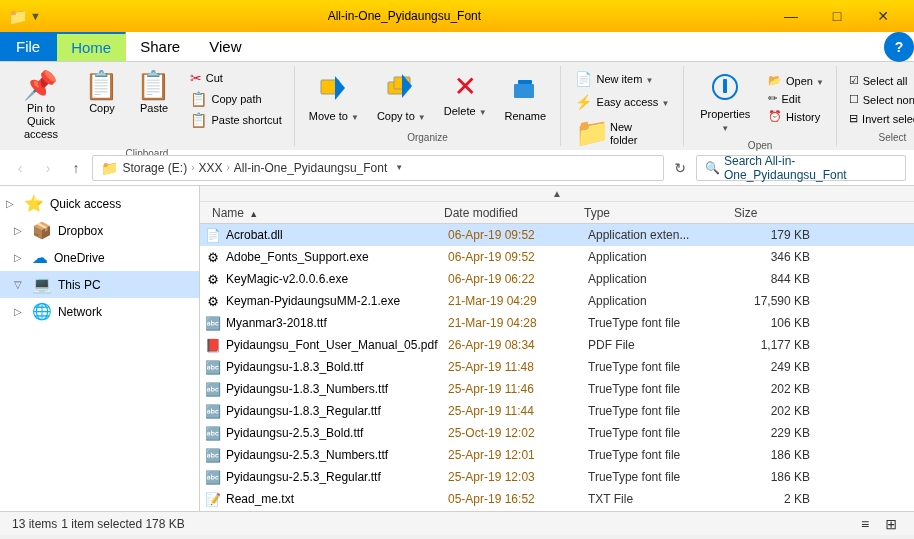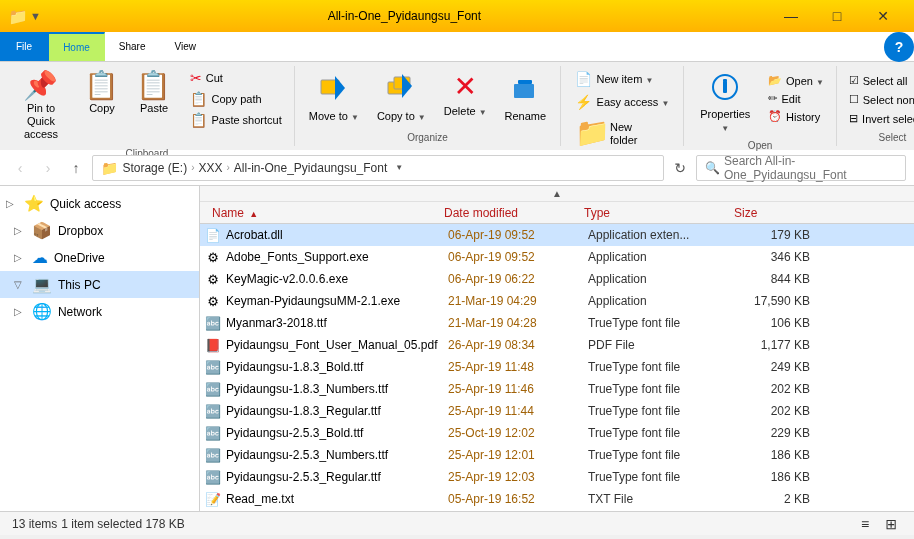--- a/index.html
+++ b/index.html
@@ -15,21 +15,21 @@
       gap: 6px;
     }
     .title-bar-icons { display: flex; gap: 2px; align-items: center; }
     .title-bar-text { flex: 1; text-align: center; font-size: 12px; color: #000; font-weight: normal; }
     .title-controls { display: flex; gap: 0; }
     .title-btn { width: 46px; height: 32px; display: flex; align-items: center; justify-content: center; font-size: 14px; cursor: pointer; background: transparent; border: none; color: #333; }
     .ribbon-tabs { display: flex; height: 30px; background: #fff; border-bottom: 1px solid #d0d0d0; }
     .ribbon-tab {
       padding: 0 14px;
       display: flex; align-items: center;
-      font-size: 10px; cursor: pointer;
+      font-size: 15px; cursor: pointer;
       border-right: 1px solid transparent;
     }
     .ribbon-tab.active { background: #bef264; border-top: 2px solid #0078d7; color: #0078d7; }
     .ribbon-tab.file { background: #0078d7; color: white; padding: 0 16px; }
 
     .ribbon-content { display: flex; height: 88px; padding: 4px 0; align-items: stretch; }
     .ribbon-group {
       display: flex; flex-direction: column; align-items: center;
       border-right: 1px solid #d8d8d8;
       padding: 2px 6px 0 6px;
@@ -102,21 +102,21 @@
     .sidebar-item.active { background: #cce4ff; }
     .sidebar-item .expand { width: 12px; font-size: 10px; color: #666; margin-left: -10px; }
     .sidebar-item .icon { font-size: 16px; }
     .sidebar-item .label { flex: 1; }
 
     
     .main-panel { flex: 1; background: #fff; display: flex; flex-direction: column; }
     .column-header {
       display: flex; height: 22px; align-items: center;
       border-bottom: 1px solid #d0d0d0;
-      background: #f5f5f5; font-size: 12px; color: #b91c1c;
+      background: #f5f5f5; font-size: 12px; color: #404040;
       padding: 0 4px;
     }
     .col-name { width: 240px; padding: 0 8px; cursor: pointer; }
     .col-modified { width: 140px; cursor: pointer; }
     .col-type { width: 150px; cursor: pointer; }
     .col-size { width: 80px; cursor: pointer; }
     .col-sort-arrow { font-size: 9px; margin-left: 2px; }
 
     .file-list { flex: 1; overflow-y: auto; }
     .file-row {
@@ -321,21 +321,21 @@
     <span>Storage (E:)</span>
     <span class="breadcrumb-sep">›</span>
     <span>XXX</span>
     <span class="breadcrumb-sep">›</span>
     <span>All-in-One_Pyidaungsu_Font</span>
     <span class="drop-arrow" style="margin-left:4px;">▼</span>
   </div>
   <button class="refresh-btn">↻</button>
   <div class="search-box">
     <span style="color:#999;">🔍</span>
-    <span style="color:#737373;">Search All-in-One_Pyidaungsu_Font</span>
+    <span style="color:#0c4a6e;">Search All-in-One_Pyidaungsu_Font</span>
   </div>
 </div>
 
 <div class="file-area">
 
   <div class="sidebar">
     <div class="sidebar-item">
       <span class="expand">▷</span>
       <span class="icon">⭐</span>
       <span class="label">Quick access</span>

